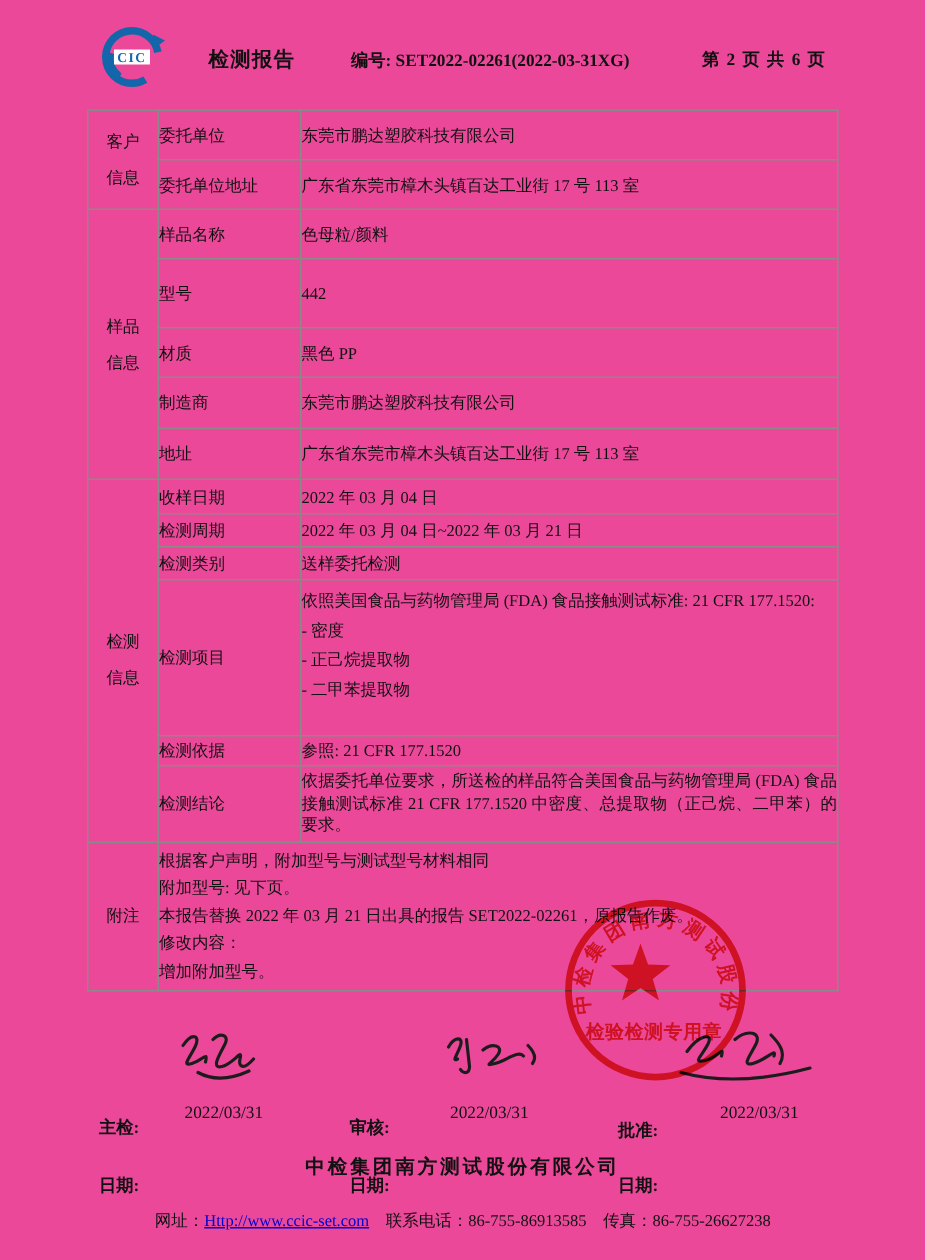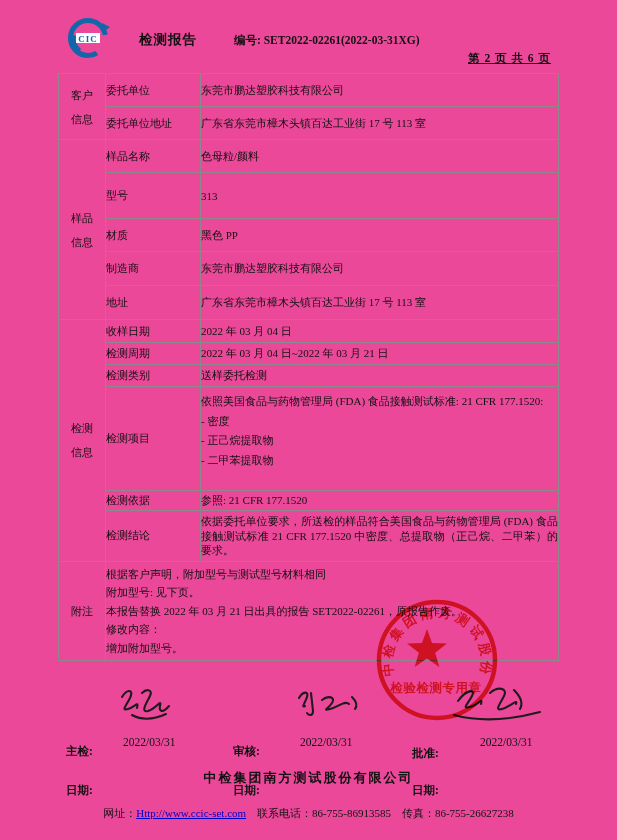--- a/index.html
+++ b/index.html
@@ -4,21 +4,21 @@
 <style>
   html,body{margin:0;padding:0;background:#ffffff;}
   .page{
     position:relative;width:617px;height:840px;background:#ec4899;overflow:hidden;
     font-family:"Liberation Serif","DejaVu Serif",serif;color:#111;
   }
   
   .hdr-logo{position:absolute;left:64px;top:14px;width:48px;height:48px;}
   .hdr-title{position:absolute;left:139px;top:31px;font-size:13.5px;font-weight:bold;letter-spacing:1px;}
   .hdr-no{position:absolute;left:234px;top:33px;font-size:11.5px;font-weight:bold;}
-  .hdr-page{position:absolute;left:468px;top:51px;font-size:11.5px;font-weight:bold;letter-spacing:1px;text-decoration:underline;}
+  .hdr-page{position:absolute;left:468px;top:32px;font-size:11.5px;font-weight:bold;letter-spacing:1px;}
   
   table.report{
     position:absolute;left:58px;top:73px;width:500px;
     border-collapse:collapse;table-layout:fixed;font-size:11px;
   }
   table.report td{border:1px solid #8a8a8a;padding:0;}
   td.sec{
     text-align:center;vertical-align:middle;white-space:pre-line;
     line-height:24px;font-weight:normal;
   }
@@ -76,21 +76,21 @@
       <td class="val">广东省东莞市樟木头镇百达工业街 17 号 113 室</td>
     </tr>
     <tr style="height:33px">
       <td class="sec" rowspan="5">样品
 信息</td>
       <td class="lbl">样品名称</td>
       <td class="val">色母粒/颜料</td>
     </tr>
     <tr style="height:46px">
       <td class="lbl">型号</td>
-      <td class="val">313</td>
+      <td class="val">442</td>
     </tr>
     <tr style="height:33px">
       <td class="lbl">材质</td>
       <td class="val">黑色 PP</td>
     </tr>
     <tr style="height:34px">
       <td class="lbl">制造商</td>
       <td class="val">东莞市鹏达塑胶科技有限公司</td>
     </tr>
     <tr style="height:34px">

